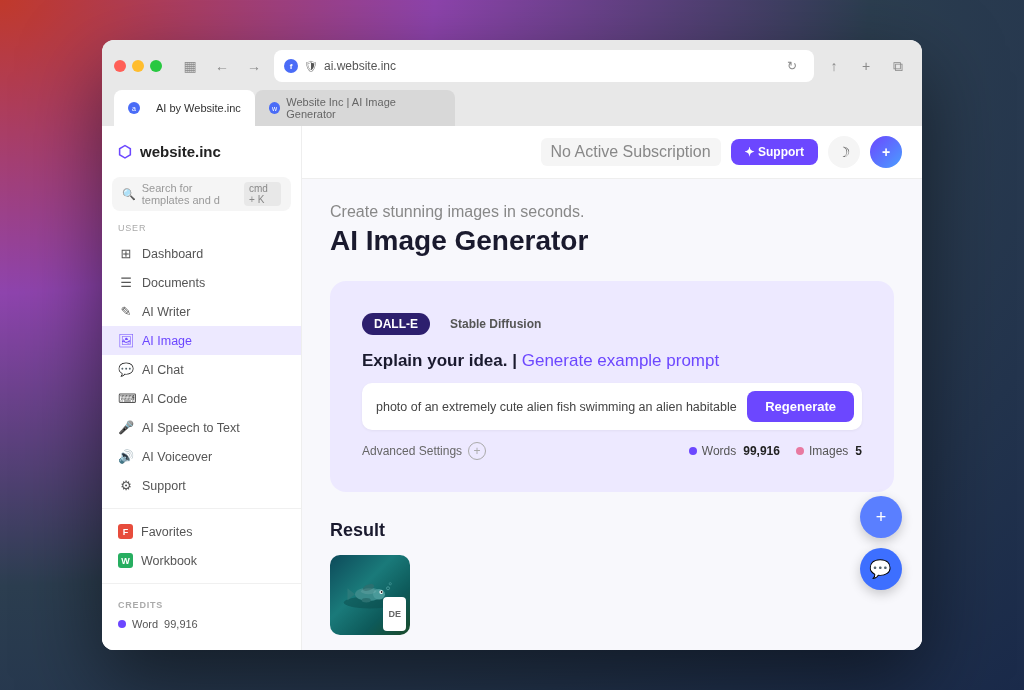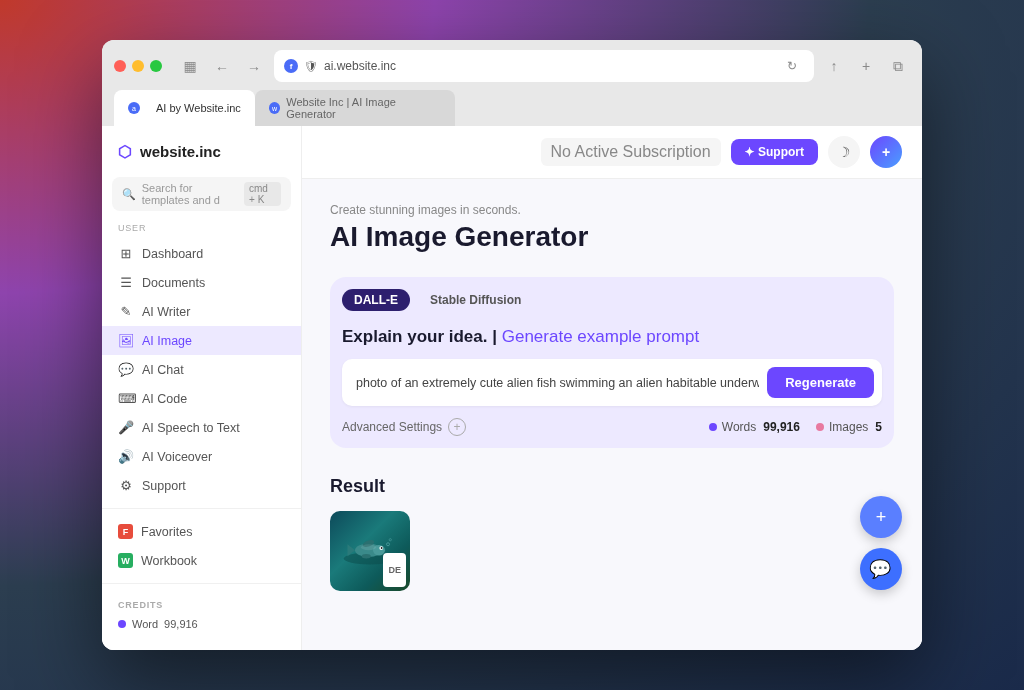--- a/index.html
+++ b/index.html
@@ -258,35 +258,35 @@
       color: white;
       font-size: 14px;
       font-weight: bold;
     }
     
     .page-content {
       padding: 24px 28px;
       flex: 1;
     }
     .page-subtitle {
-      font-size: 12px;
+      font-size: 16px;
       color: #888;
       margin-bottom: 4px;
     }
     .page-title {
       font-size: 28px;
       font-weight: 700;
       color: #1a1a2e;
       margin-bottom: 24px;
     }
     
     .generator-card {
       background: #ede9ff;
       border-radius: 16px;
-      padding: 12px;
+      padding: 32px;
       margin-bottom: 28px;
     }
     .model-tabs {
       display: flex;
       gap: 8px;
       margin-bottom: 16px;
       align-items: center;
     }
     .model-tab {
       padding: 4px 12px;

